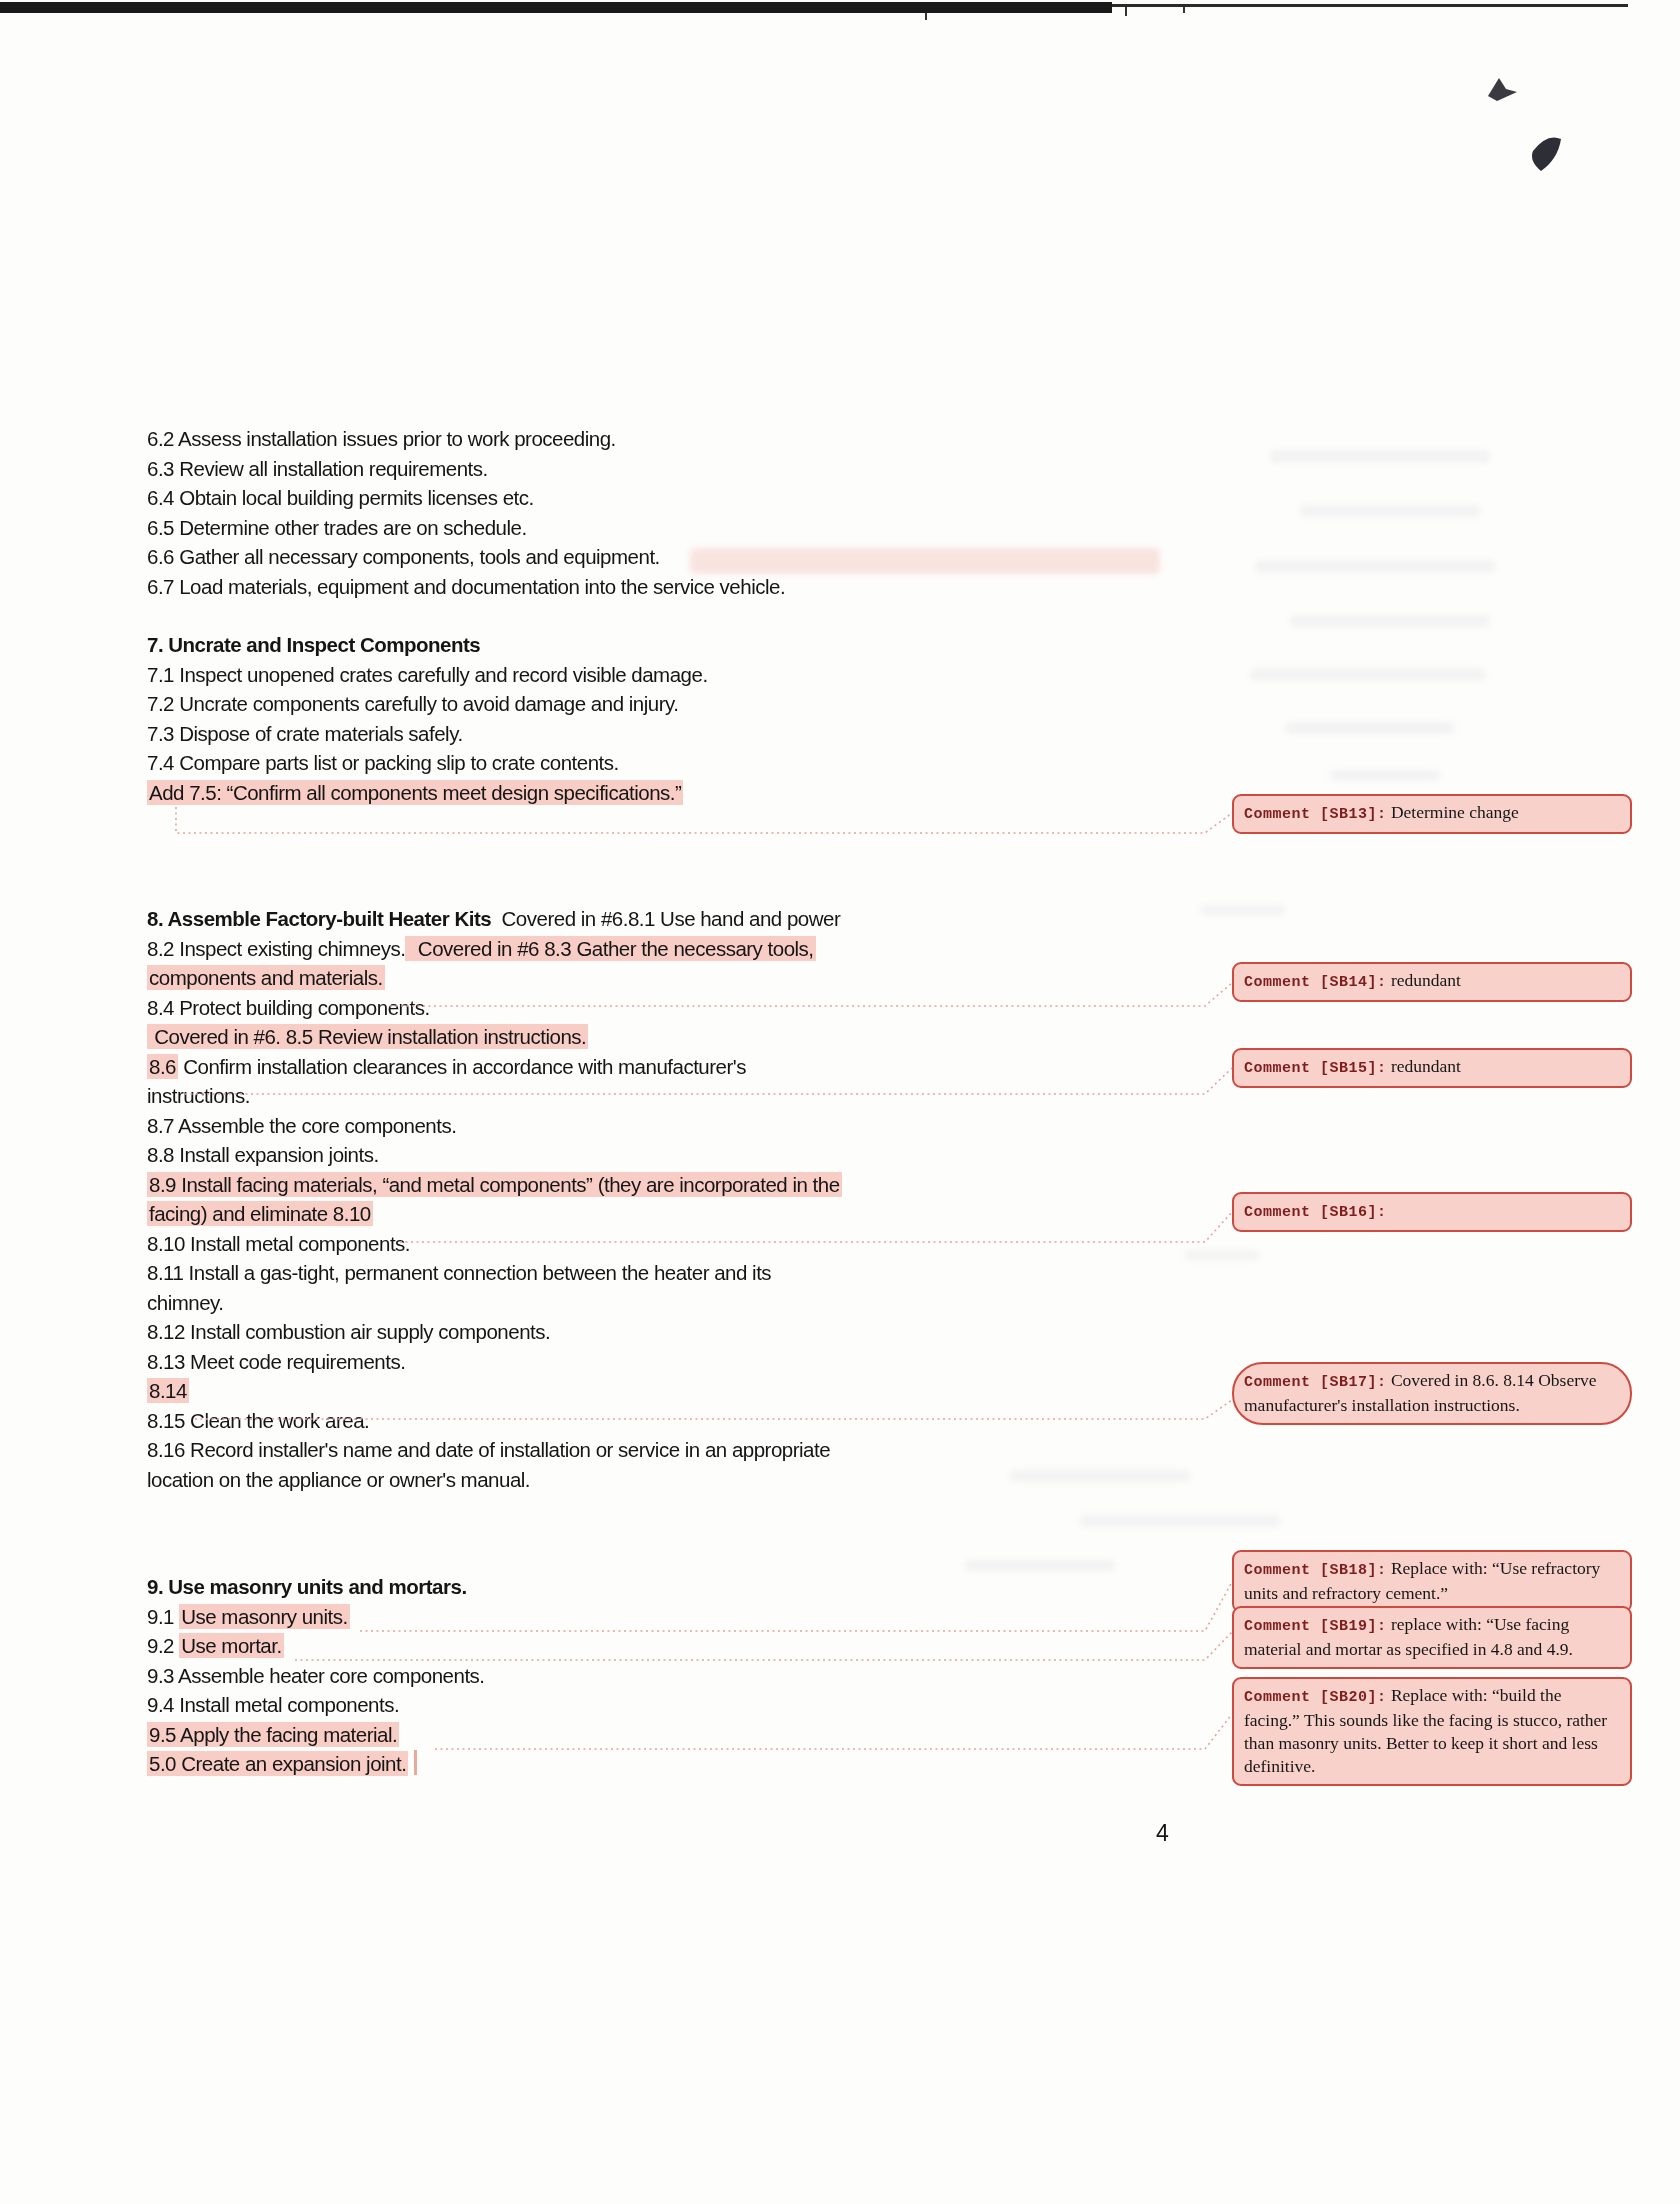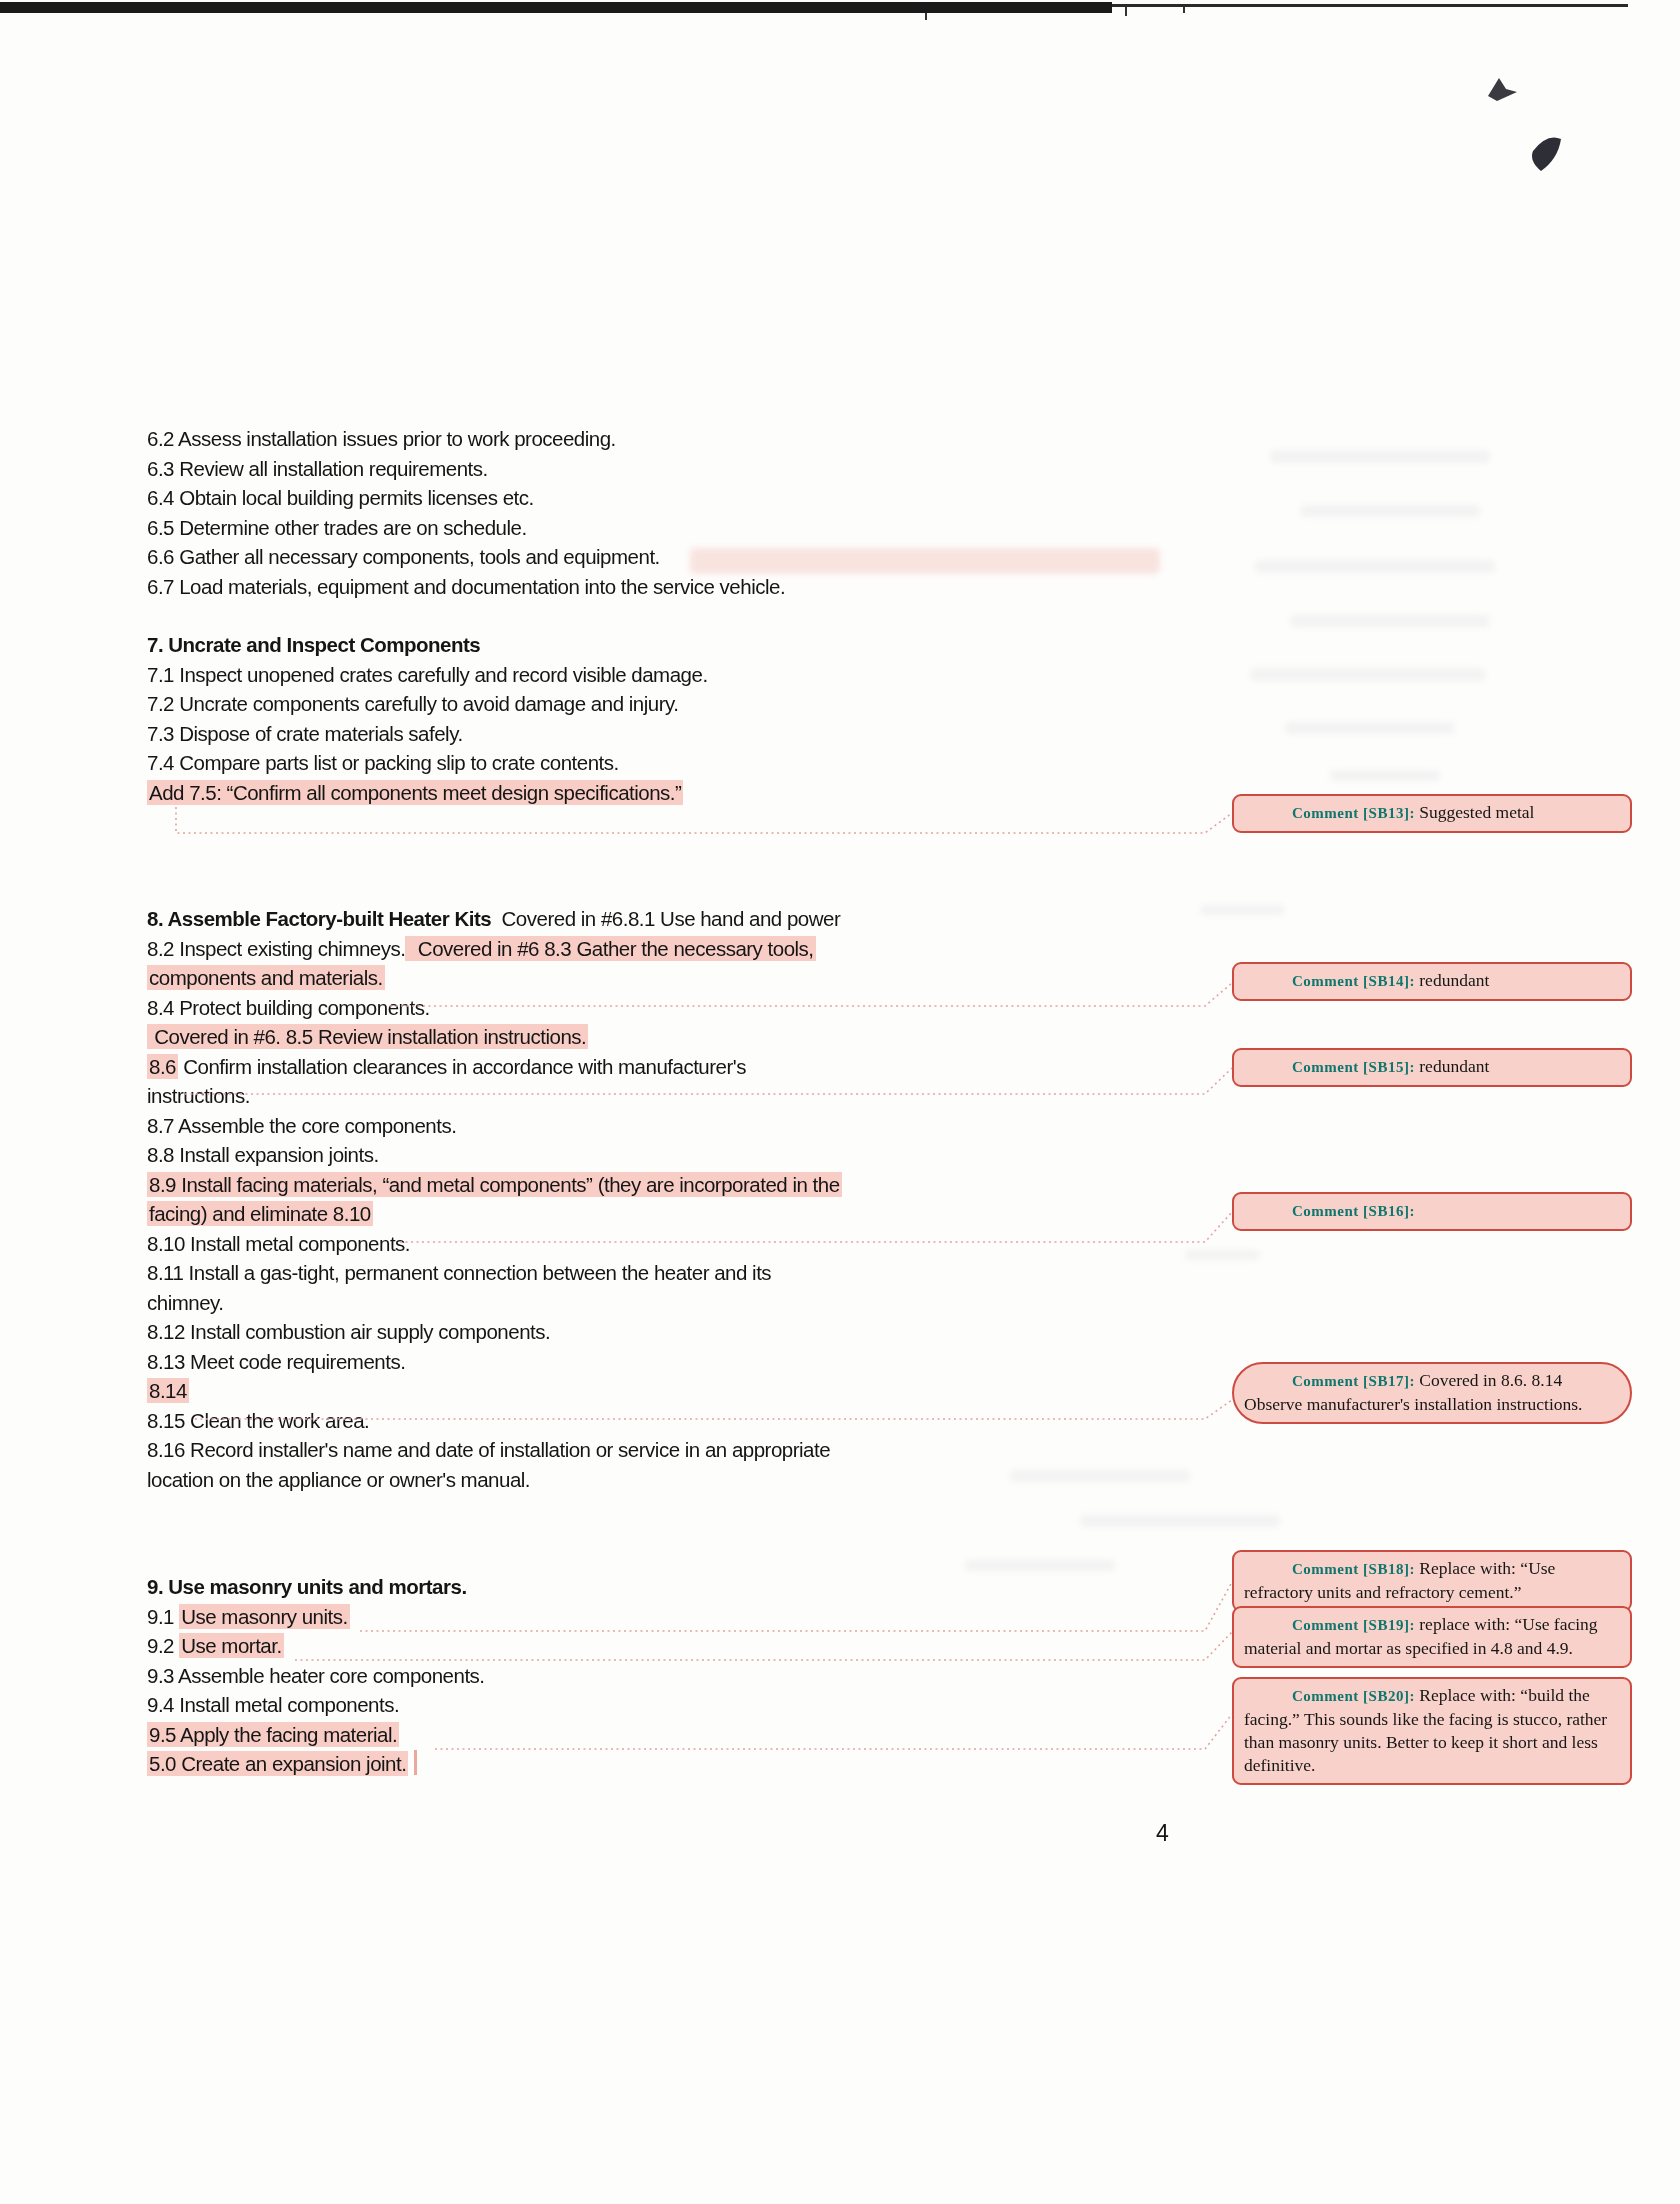--- a/index.html
+++ b/index.html
@@ -19,22 +19,22 @@
   .seg-hl{background:var(--hl);padding:1px 2px;}
   .caret{display:inline-block;width:3px;height:25px;background:#eca79e;vertical-align:text-bottom;margin-left:6px;}
   
   .comment{
     position:absolute;left:1232px;width:400px;box-sizing:border-box;
     background:var(--cfill);border:2.5px solid var(--cborder);border-radius:9px;
     padding:5px 10px 6px 10px;
     font-family:"Liberation Serif",serif;font-size:17.5px;line-height:23px;color:#161616;
   }
   .clabel{
-    font-family:Liberation Serif, serif;font-weight:bold;font-size:15px;
-    letter-spacing:.5px;color:#0f766e;white-space:pre;margin-left:48px;
+    font-family:Liberation Mono, monospace;font-weight:bold;font-size:15px;
+    letter-spacing:.5px;color:#7f1d1d;white-space:pre;
   }
   
   #overlay{position:absolute;left:0;top:0;pointer-events:none;}
   .pagenum{position:absolute;left:1156px;top:1820px;font-size:23px;letter-spacing:0;}
   
   .smudge{position:absolute;filter:blur(3px);border-radius:5px;}
 </style>
 </head>
 <body>
 
@@ -106,21 +106,21 @@
         <div class="line"><span class="">9.1 </span><span class="seg-hl">Use masonry units.</span></div>
         <div class="line"><span class="">9.2 </span><span class="seg-hl">Use mortar.</span></div>
         <div class="line"><span class="">9.3 Assemble heater core components.</span></div>
         <div class="line"><span class="">9.4 Install metal components.</span></div>
         <div class="line"><span class="seg-hl">9.5 Apply the facing material.</span></div>
         <div class="line"><span class="seg-hl">5.0 Create an expansion joint.</span><span class="caret"></span></div>
       </div>
     </div>
 
   <div id="comments">
-      <div class="comment" style="top: 794px;"><span class="clabel">Comment [SB13]:</span><span>  Suggested metal</span></div>
+      <div class="comment" style="top: 794px;"><span class="clabel">Comment [SB13]:</span><span>  Determine change</span></div>
       <div class="comment" style="top: 962px;"><span class="clabel">Comment [SB14]:</span><span>  redundant</span></div>
       <div class="comment" style="top: 1048px;"><span class="clabel">Comment [SB15]:</span><span>  redundant</span></div>
       <div class="comment" style="top: 1192px;"><span class="clabel">Comment [SB16]:</span><span></span></div>
       <div class="comment" style="top: 1362px; border-radius: 31px;"><span class="clabel">Comment [SB17]:</span><span>  Covered in 8.6. 8.14 Observe manufacturer's installation instructions.</span></div>
       <div class="comment" style="top: 1550px;"><span class="clabel">Comment [SB18]:</span><span>  Replace with: “Use refractory units and refractory cement.”</span></div>
       <div class="comment" style="top: 1606px;"><span class="clabel">Comment [SB19]:</span><span>  replace with: “Use facing material and mortar as specified in 4.8 and 4.9.</span></div>
       <div class="comment" style="top: 1677px;"><span class="clabel">Comment [SB20]:</span><span>  Replace with: “build the facing.” This sounds like the facing is stucco, rather than masonry units.  Better to keep it short and less definitive.</span></div>
     </div>
 
   <svg id="overlay" width="1680" height="2204" viewBox="0 0 1680 2204">

